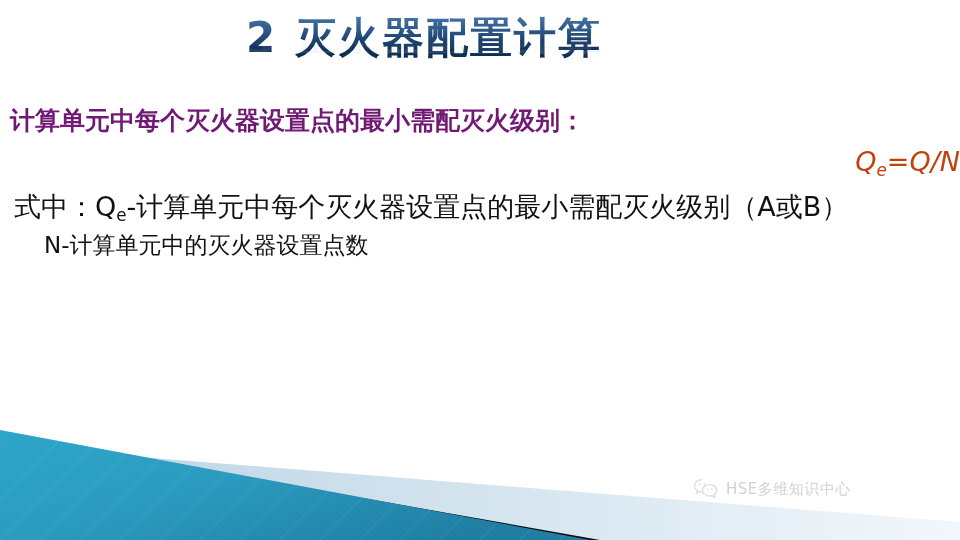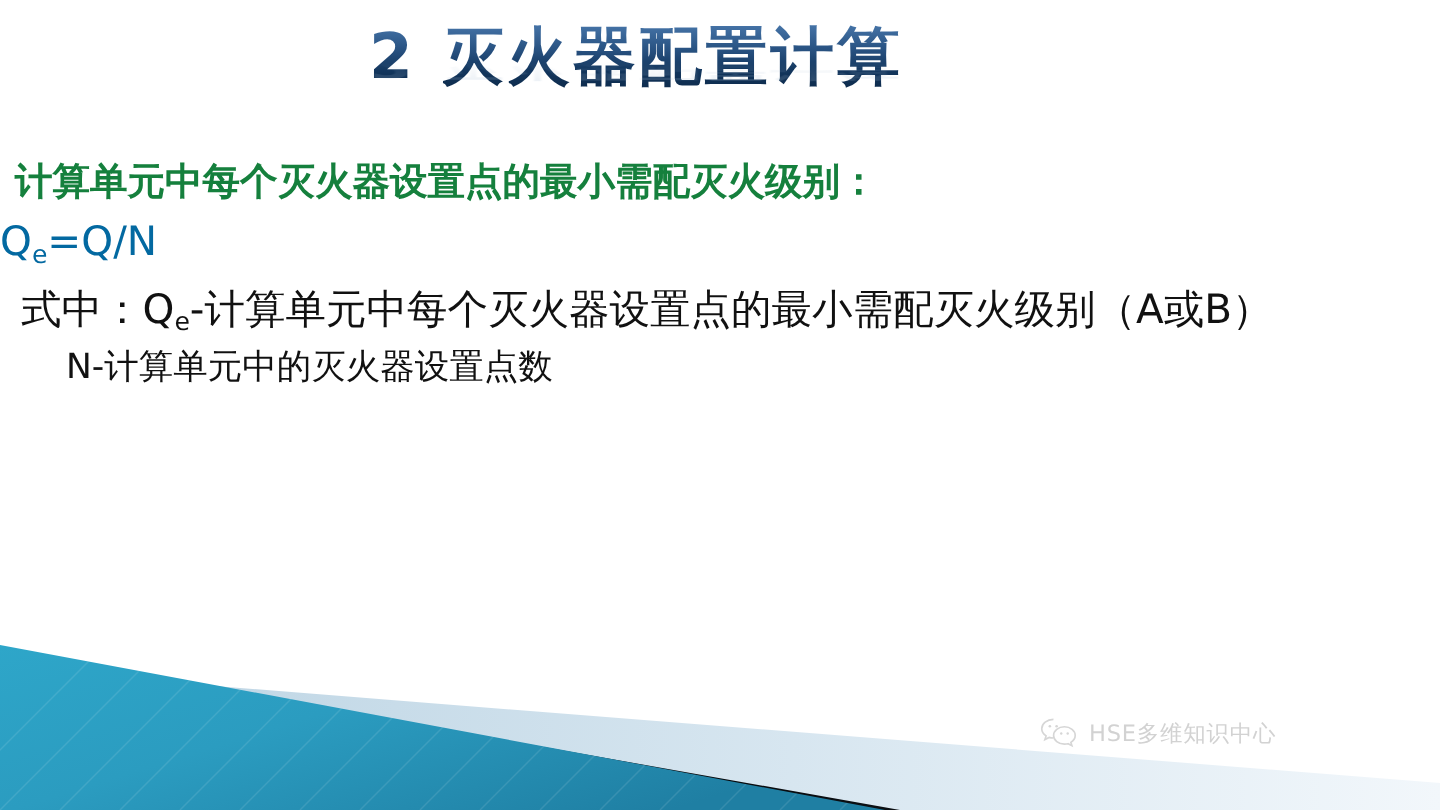--- a/index.html
+++ b/index.html
@@ -63,33 +63,34 @@
     position: absolute;
     top: 104px;
     left: 0;
     width: 960px;
   }
   .line {
     font-family: "DejaVu Sans", "Liberation Sans", sans-serif;
     white-space: nowrap;
   }
   .line-heading {
-    color: #15803d;
+    color: #701a75;
     font-size: 25px;
     font-weight: 700;
     padding-left: 10px;
     line-height: 1.35;
   }
   .line-formula {
-    color: #0369a1;
+    color: #c2410c;
     font-size: 27px;
     font-weight: 400;
-    text-align: left;
+    text-align: right;
     line-height: 1.35;
     padding-top: 6px;
+    font-style: italic;
   }
   .line-def {
     color: #111111;
     font-size: 27px;
     font-weight: 400;
     padding-left: 14px;
     line-height: 1.42;
     padding-top: 8px;
   }
   .line-def2 {

